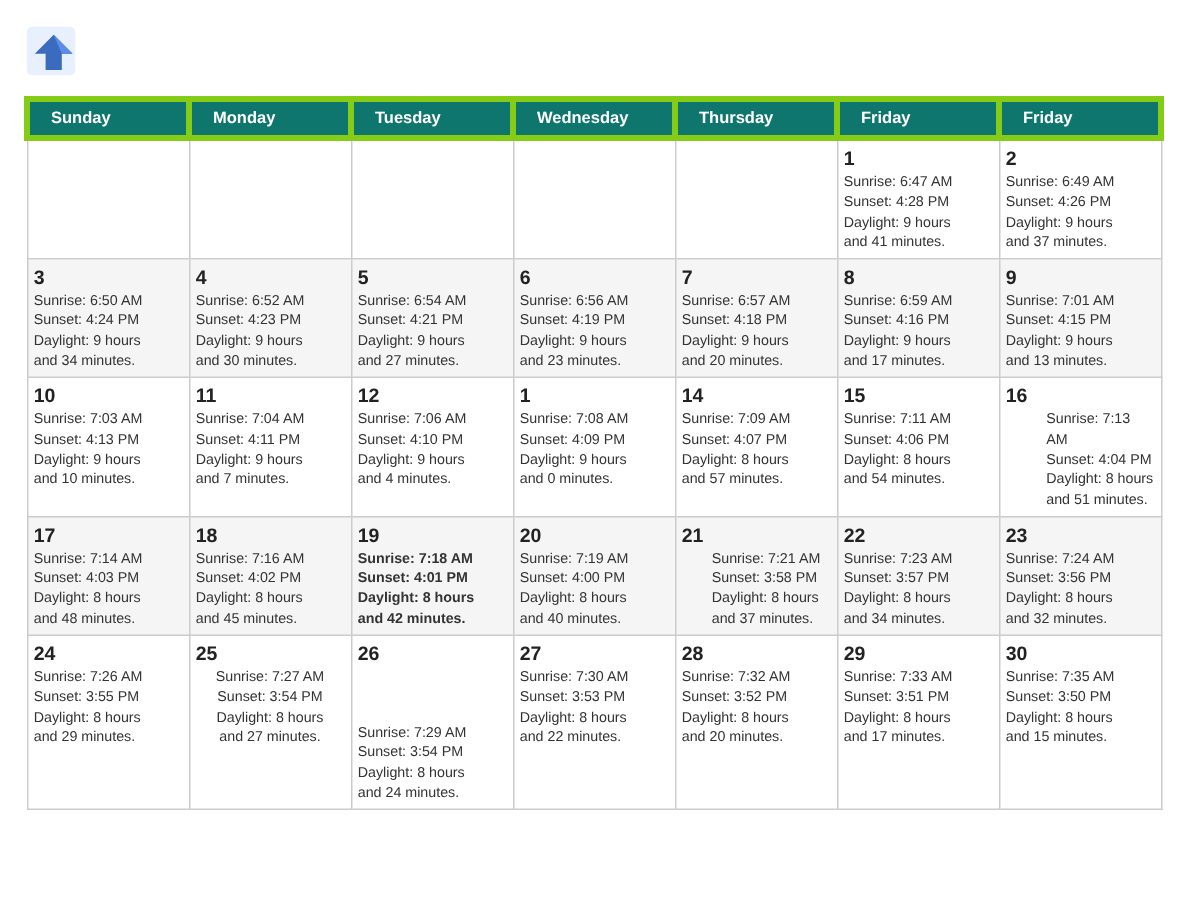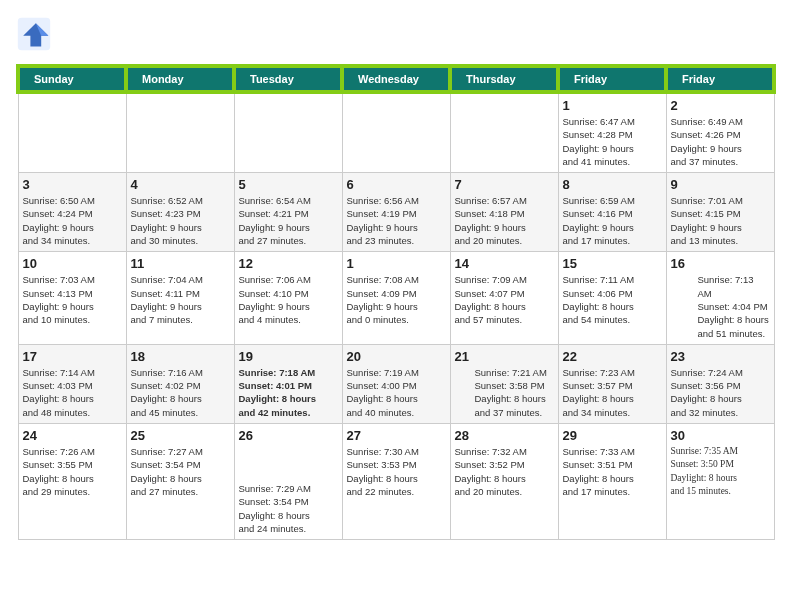--- a/index.html
+++ b/index.html
@@ -296,21 +296,21 @@
       <tr>
         <td>
           <span class="day-num">24</span>
           <div class="day-info" style="white-space: pre-line;">Sunrise: 7:26 AM
 Sunset: 3:55 PM
 Daylight: 8 hours
 and 29 minutes.</div>
         </td>
         <td>
           <span class="day-num">25</span>
-          <div class="day-info" style="white-space: pre-line;">Sunrise: 7:27 AM
+          <div class="day-info" style="white-space: pre-line; text-align: center;">Sunrise: 7:27 AM
 Sunset: 3:54 PM
 Daylight: 8 hours
 and 27 minutes.</div>
         </td>
         <td>
           <span class="day-num">26</span>
           <div class="day-info" style="white-space: pre-line; margin-top: 39px;">Sunrise: 7:29 AM
 Sunset: 3:54 PM
 Daylight: 8 hours
 and 24 minutes.</div>
@@ -331,20 +331,20 @@
         </td>
         <td>
           <span class="day-num">29</span>
           <div class="day-info" style="white-space: pre-line;">Sunrise: 7:33 AM
 Sunset: 3:51 PM
 Daylight: 8 hours
 and 17 minutes.</div>
         </td>
         <td>
           <span class="day-num">30</span>
-          <div class="day-info" style="white-space: pre-line; font-family: Liberation Serif, serif;">Sunrise: 7:35 AM
+          <div class="day-info" style="white-space: pre-line;">Sunrise: 7:35 AM
 Sunset: 3:50 PM
 Daylight: 8 hours
 and 15 minutes.</div>
         </td>
       </tr>
     </tbody>
 </table>
 
 </body></html>

